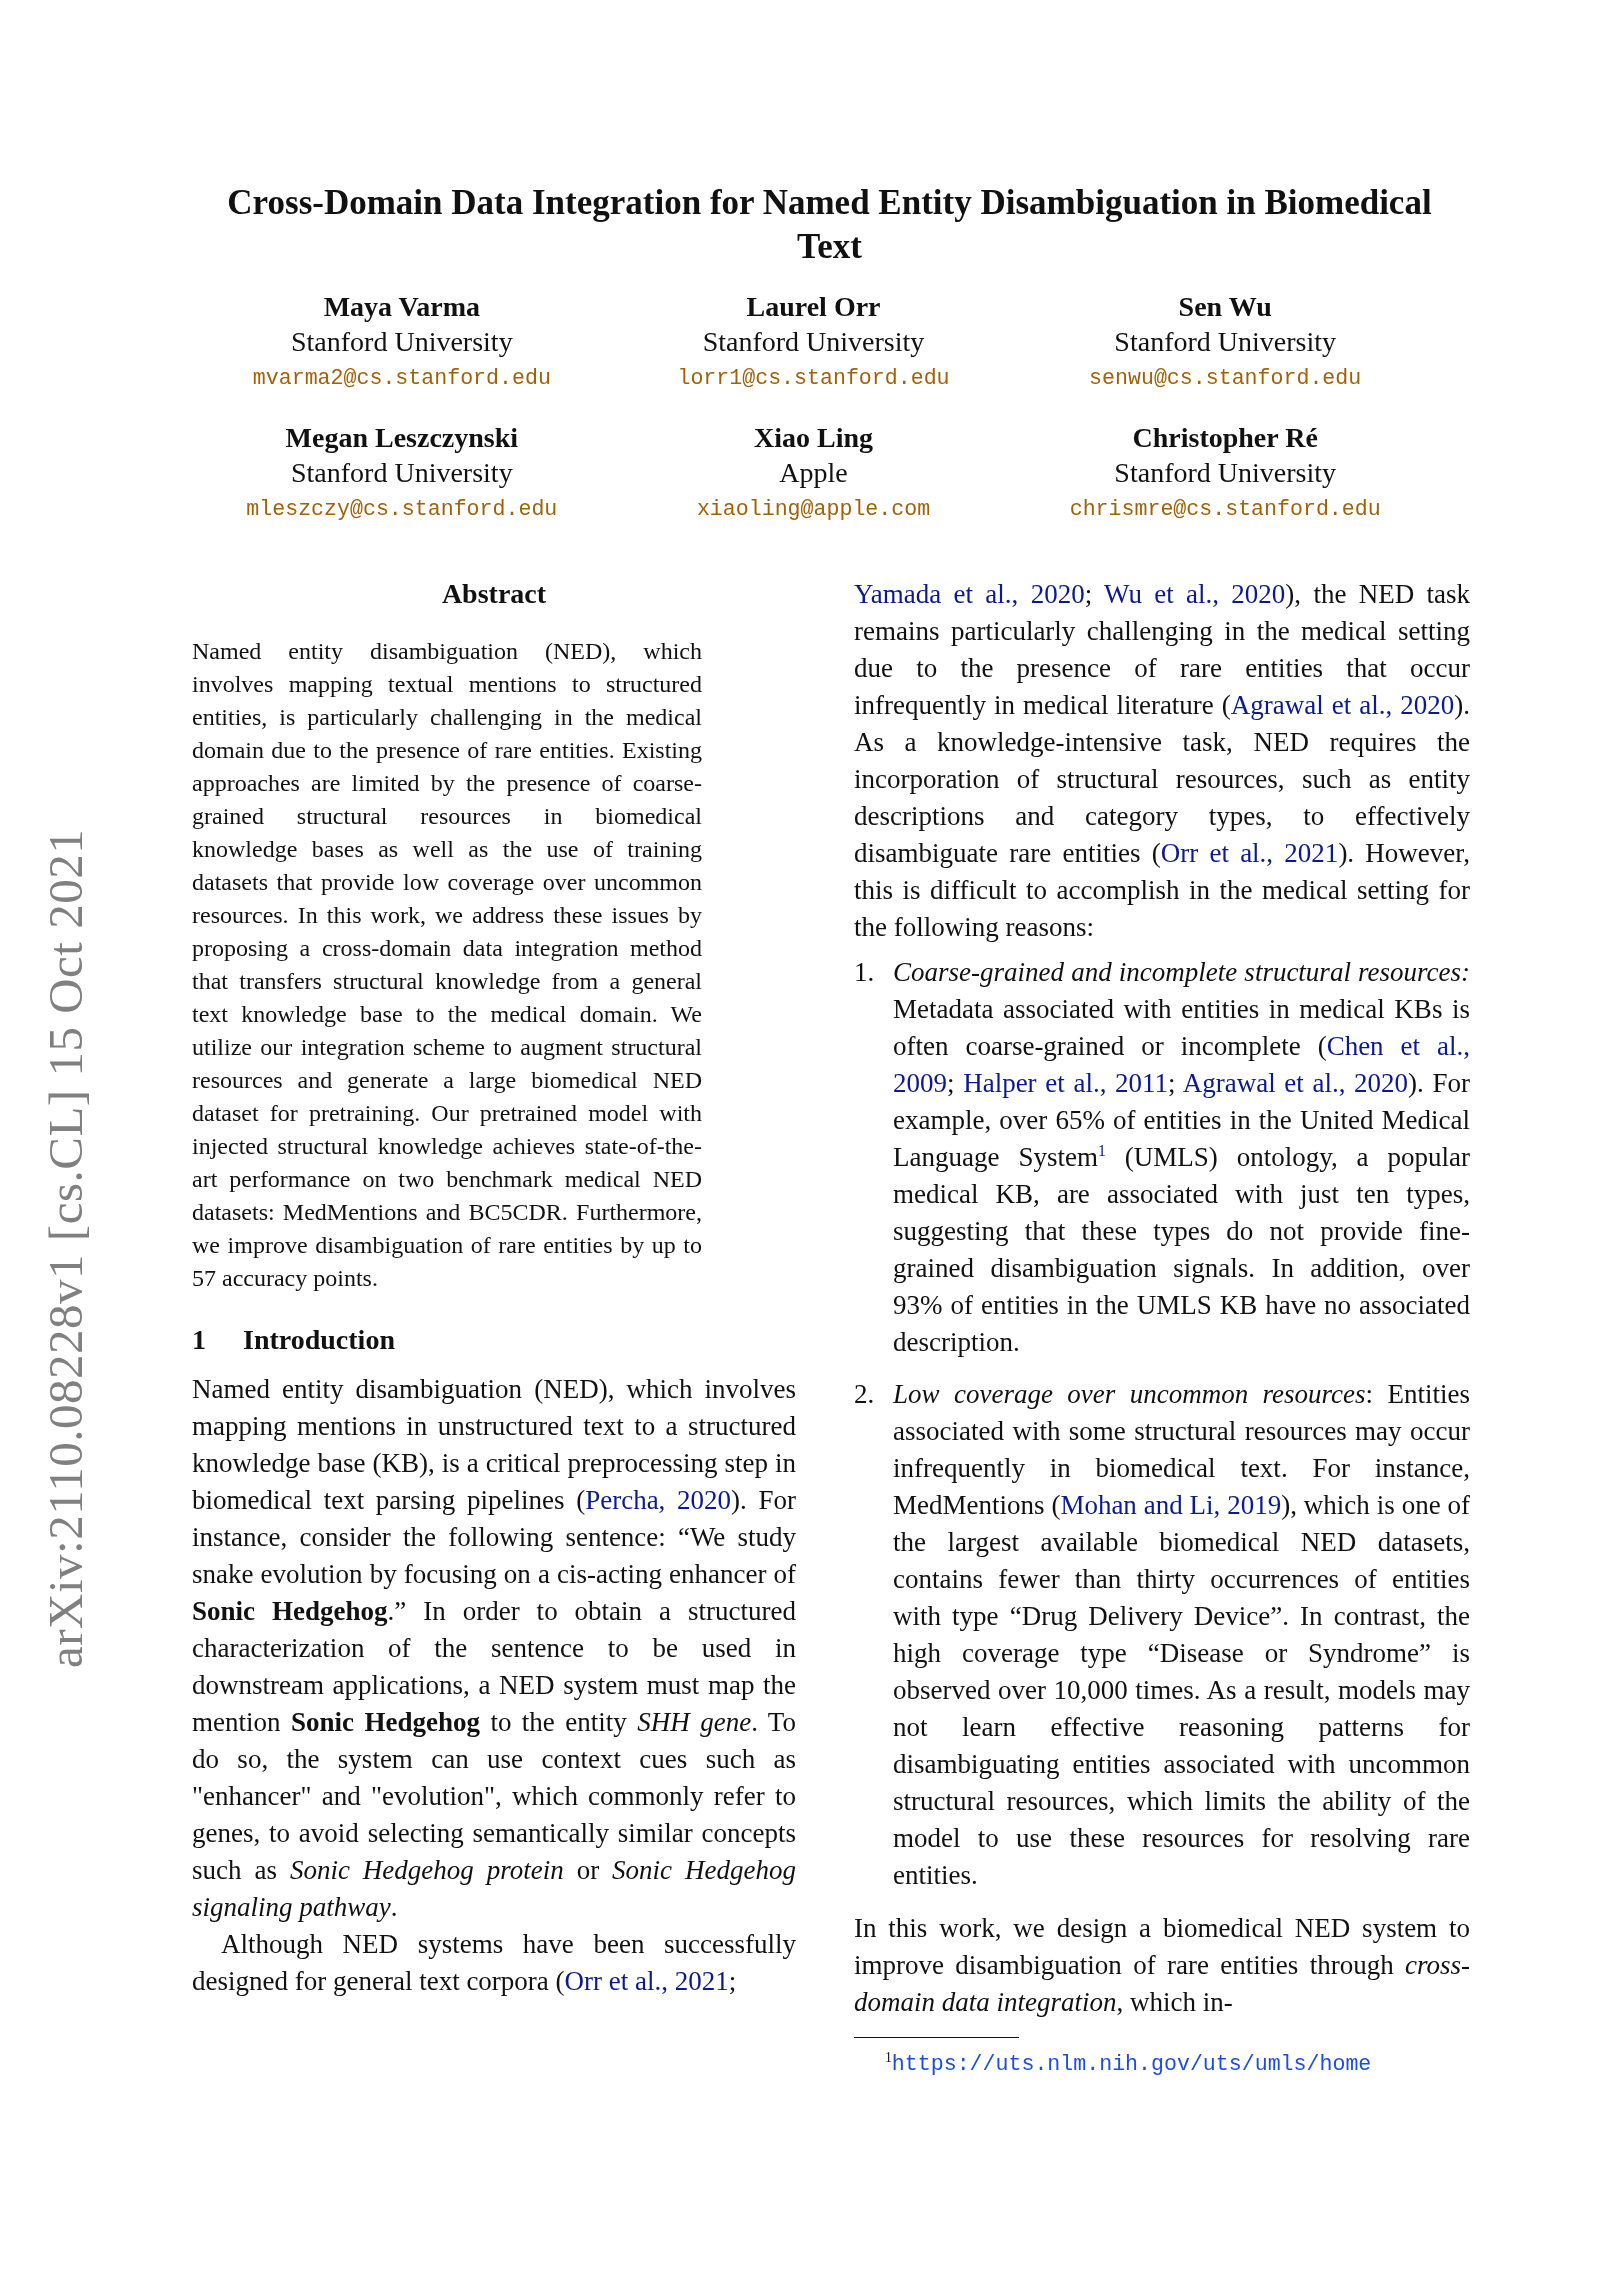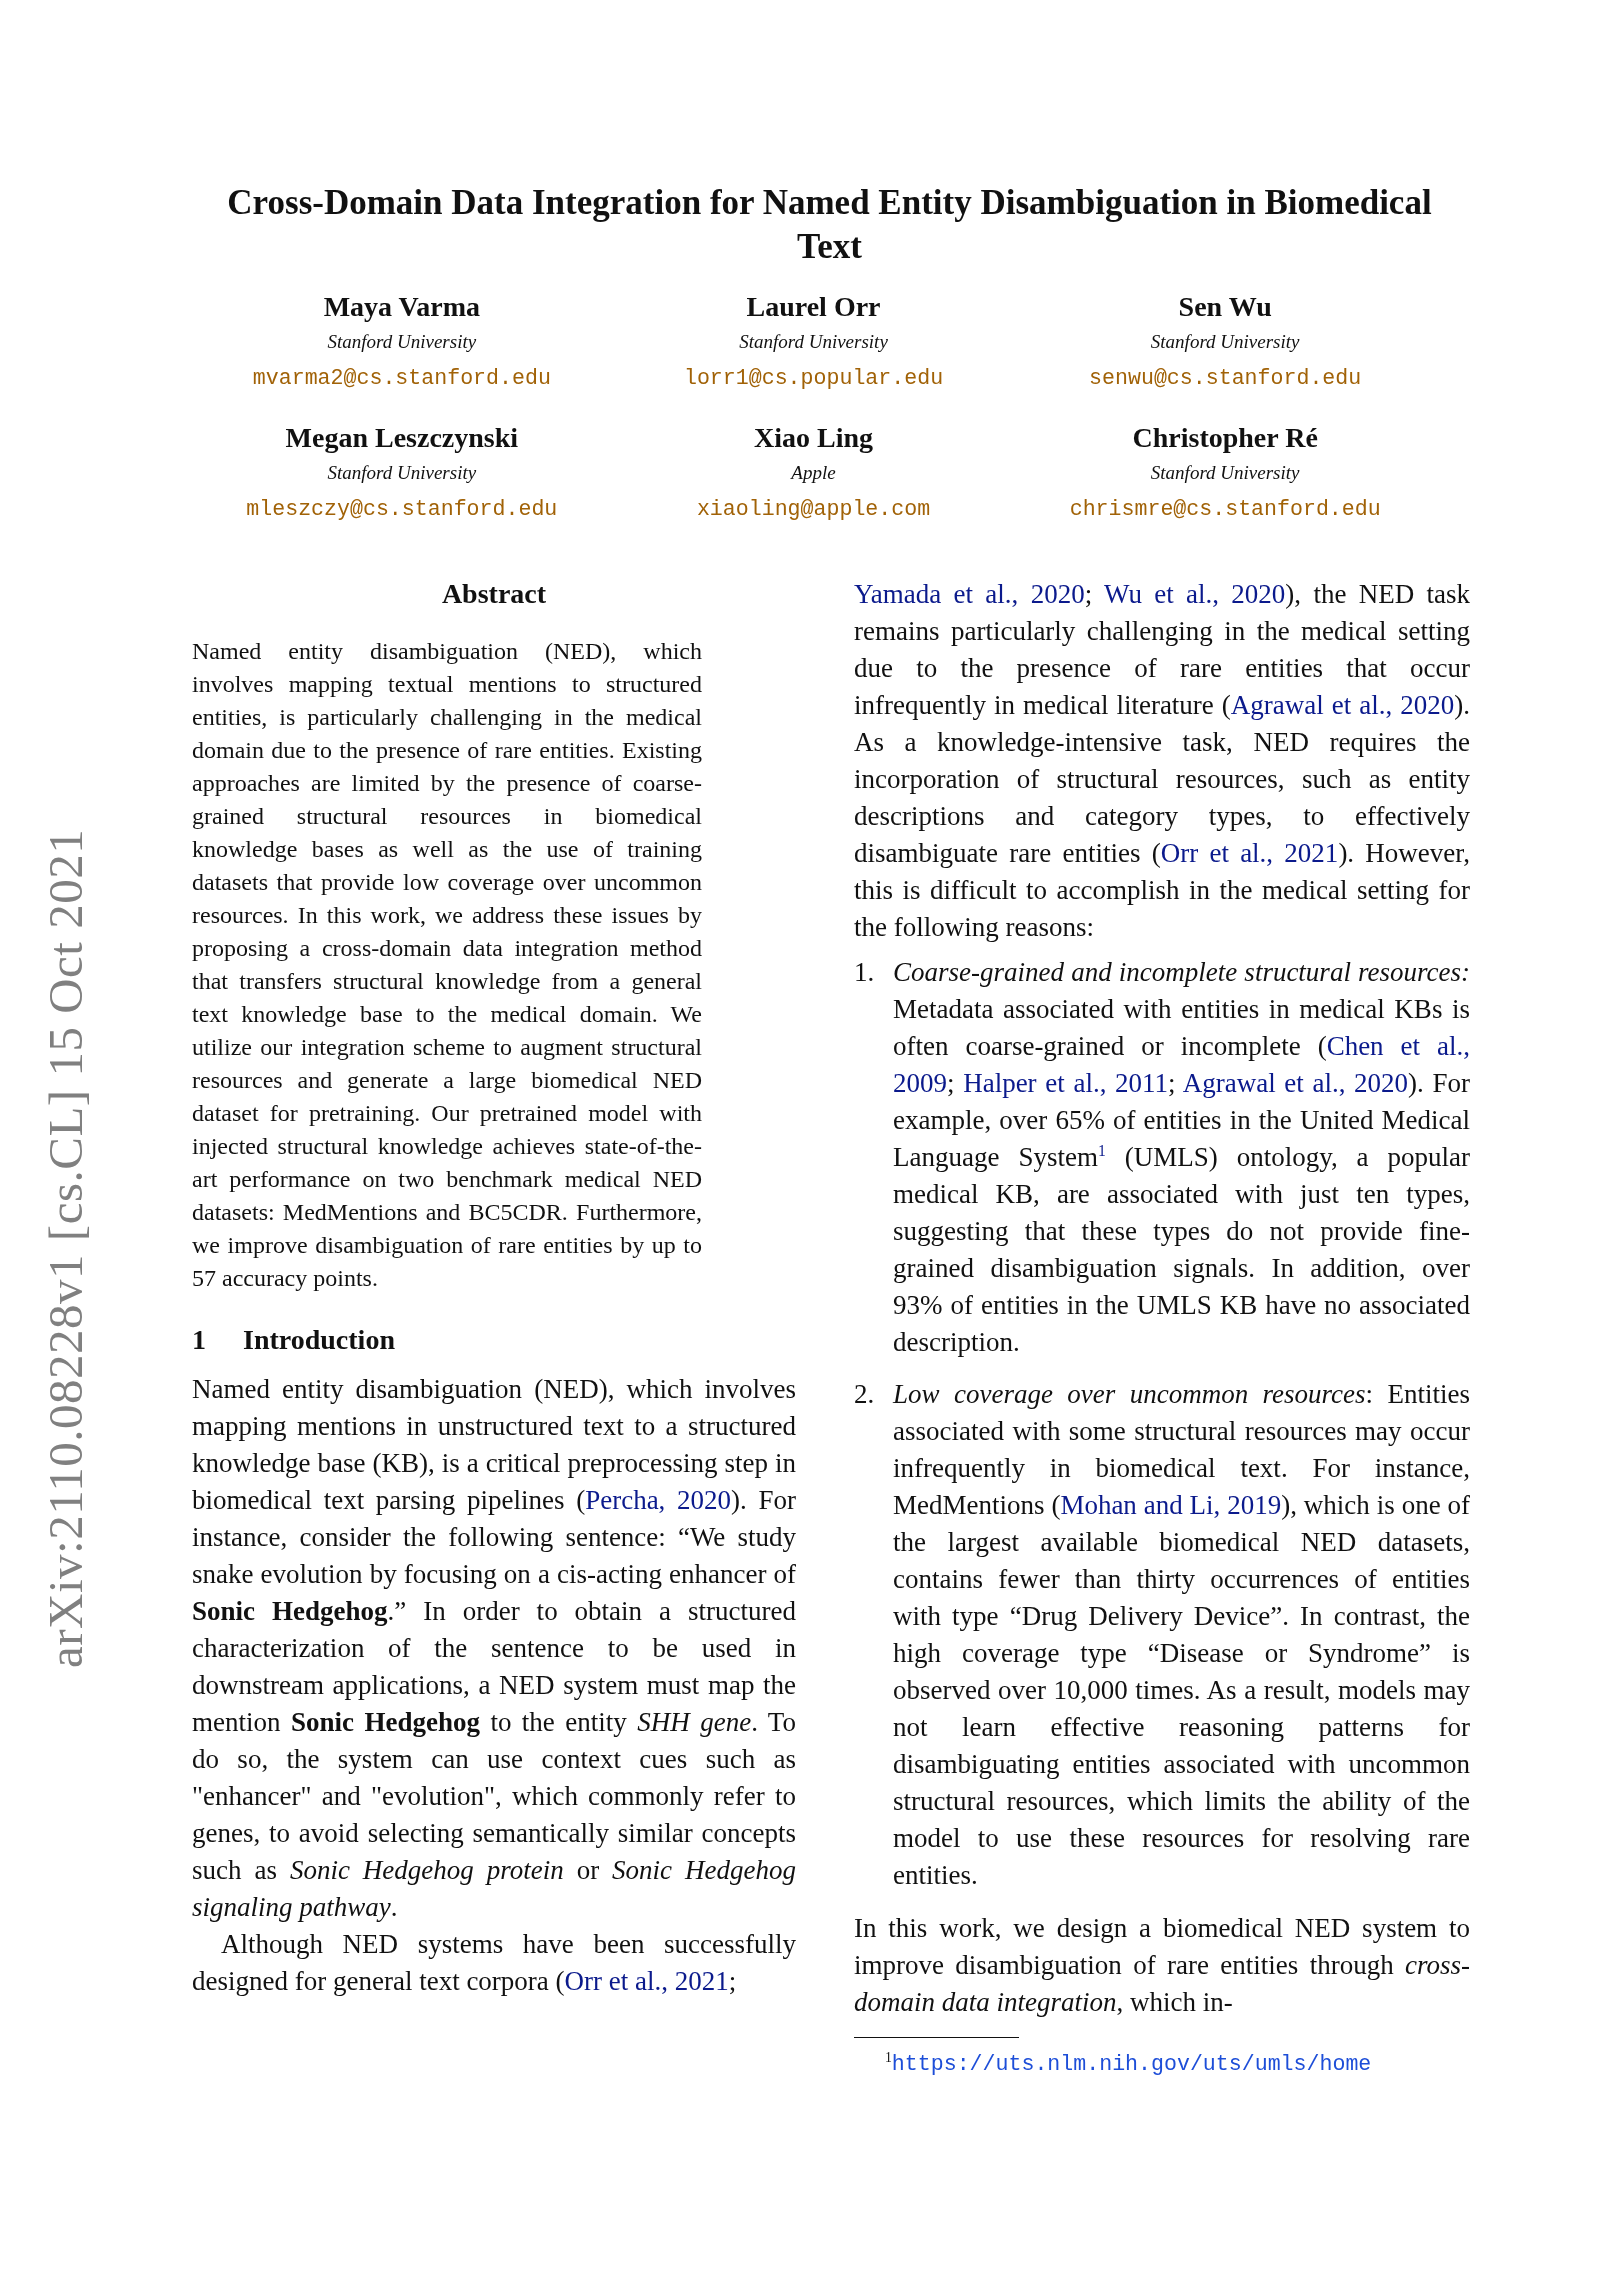--- a/index.html
+++ b/index.html
@@ -12,21 +12,21 @@
                  color: #808080; font-family: "Liberation Serif", "DejaVu Serif", serif;
                  letter-spacing: 0.5px; }
 
   .title { position: absolute; left: 212px; top: 181px; width: 1235px; text-align: center;
            font-weight: bold; font-size: 35px; line-height: 44px; }
 
   .authors { position: absolute; left: 196px; top: 289px; width: 1235px; }
   .author-row { display: flex; justify-content: space-between; margin-bottom: 22.5px; align-items: flex-end; }
   .author { width: 412px; text-align: center; }
   .author-name { font-weight: bold; font-size: 28px; line-height: 35px; }
-  .author-aff { font-size: 19px; line-height: 36px; font-style: italic; }
+  .author-aff { font-size: 28px; line-height: 36px; }
   .author-email { font-family: "Liberation Mono", "DejaVu Sans Mono", monospace;
                   font-size: 21.6px; line-height: 37px; color: #a16207; }
 
   .col-left { position: absolute; left: 192px; top: 576px; width: 604px; }
   .col-right { position: absolute; left: 854px; top: 576px; width: 616px; }
 
   .abstract-head { text-align: center; font-weight: bold; font-size: 28px; line-height: 35px;
                    margin-bottom: 19.6px; }
   .abstract-body { width: 510px; font-size: 24px; line-height: 33px;
                    text-align: justify; hyphens: manual; }
@@ -65,21 +65,21 @@
   <div class="authors">
     <div class="author-row">
       <div class="author">
         <div class="author-name">Maya Varma</div>
         <div class="author-aff">Stanford University</div>
         <div class="author-email">mvarma2@cs.stanford.edu</div>
       </div>
       <div class="author">
         <div class="author-name">Laurel Orr</div>
         <div class="author-aff">Stanford University</div>
-        <div class="author-email">lorr1@cs.popular.edu</div>
+        <div class="author-email">lorr1@cs.stanford.edu</div>
       </div>
       <div class="author">
         <div class="author-name">Sen Wu</div>
         <div class="author-aff">Stanford University</div>
         <div class="author-email">senwu@cs.stanford.edu</div>
       </div>
     </div>
     <div class="author-row">
       <div class="author">
         <div class="author-name">Megan Leszczynski</div>

